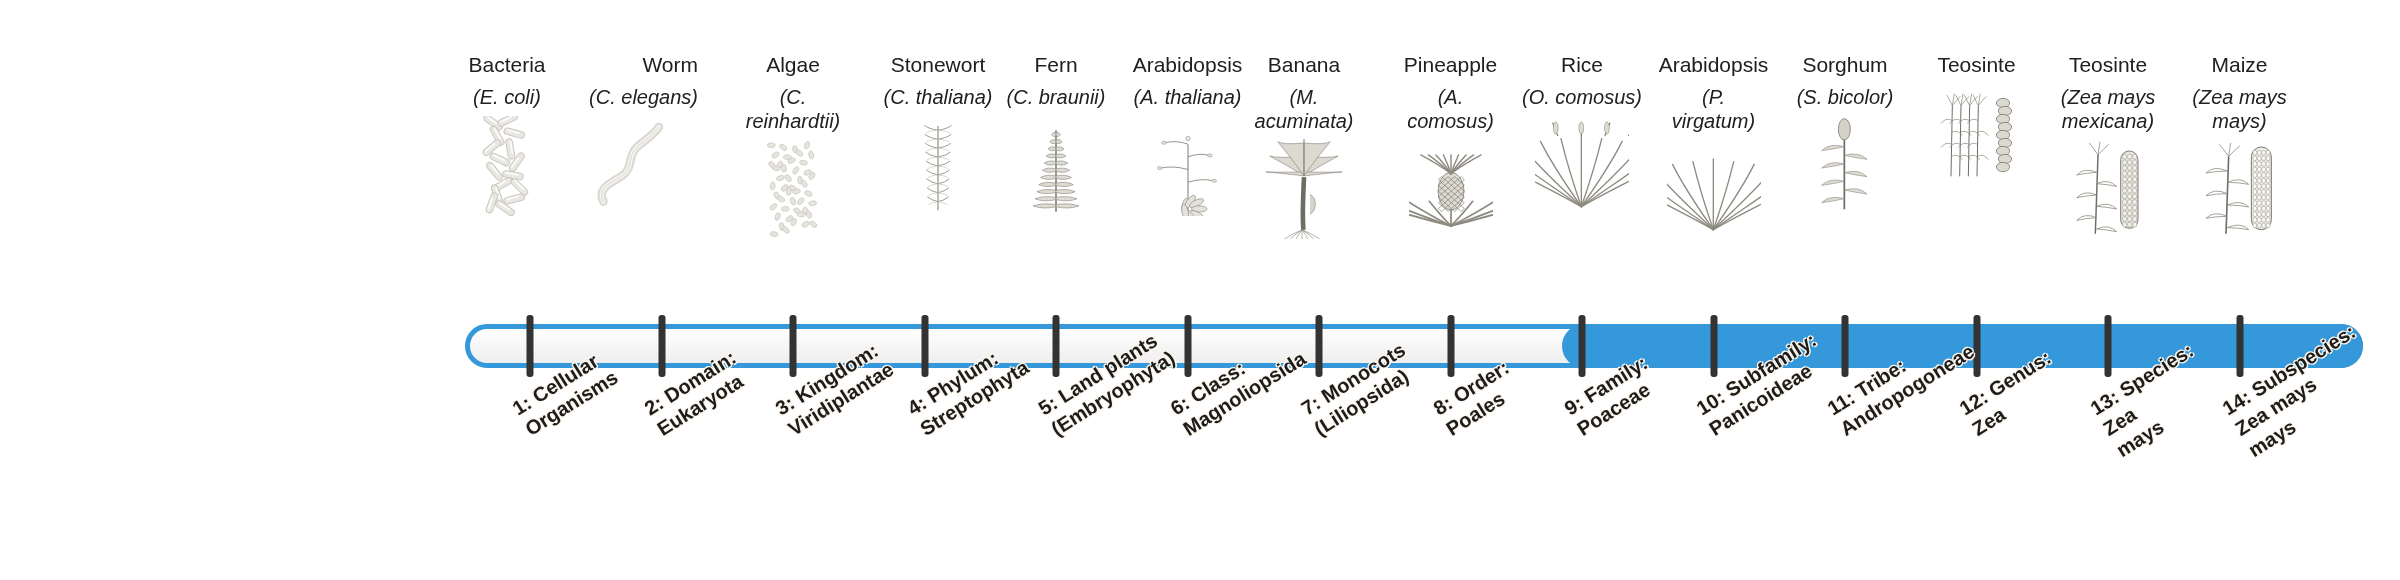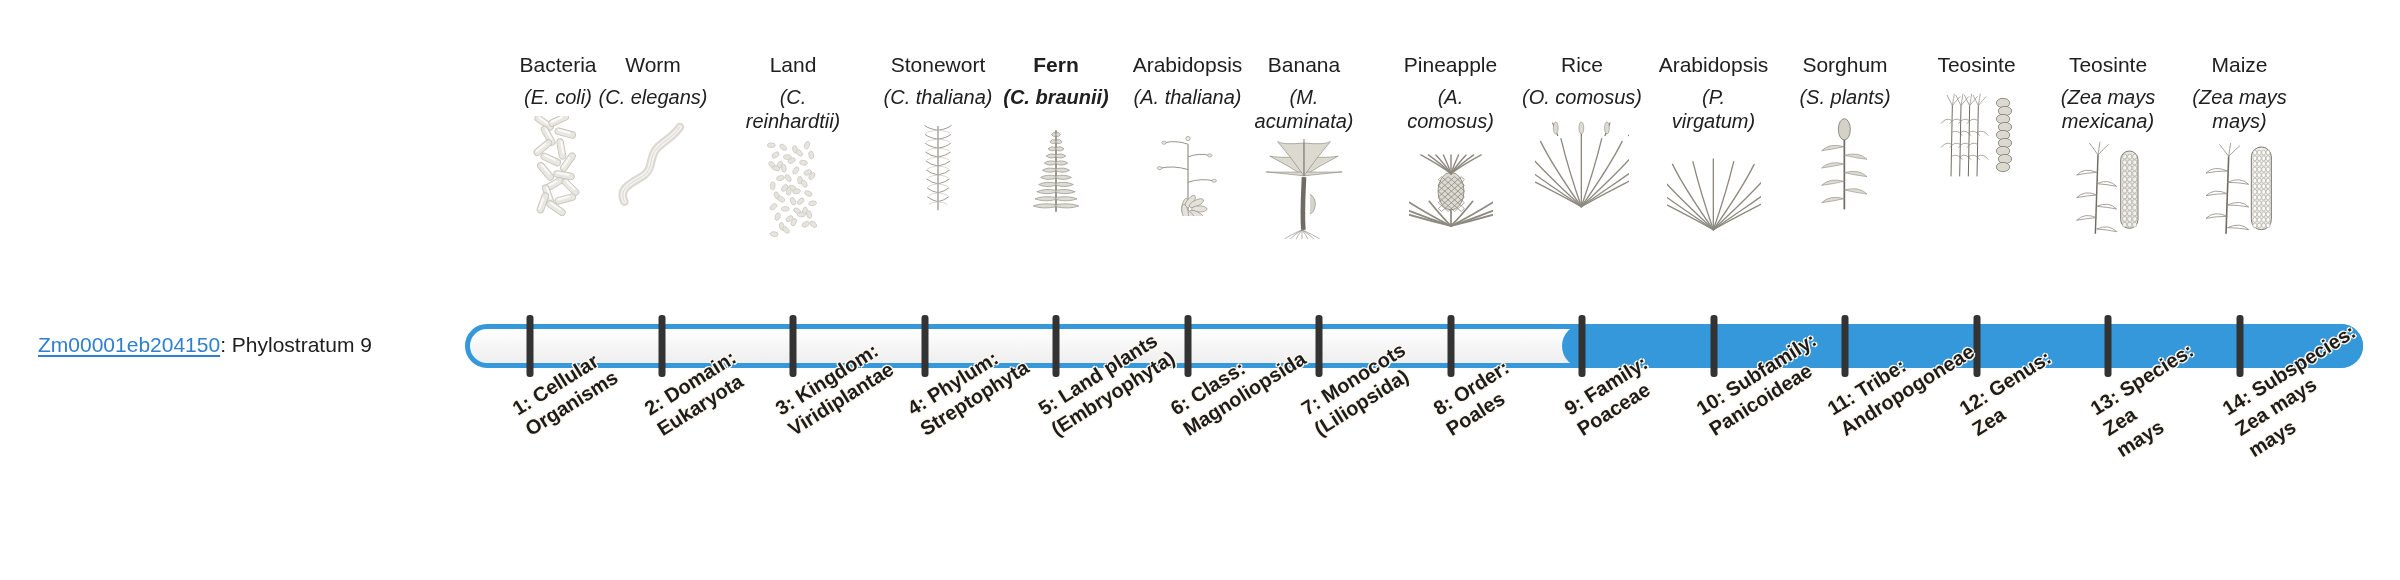--- a/index.html
+++ b/index.html
@@ -69,26 +69,23 @@
       1.5px 0 0 #fdf6ec, -1.5px 0 0 #fdf6ec,
       0 1.5px 0 #fdf6ec, 0 -1.5px 0 #fdf6ec,
       1px 1px 0 #fdf6ec, -1px -1px 0 #fdf6ec;
   }
 </style>
 </head>
 <body>
 
 <div id="stage">
 
-  <div class="gene-label">
-    <a href="#">Zm00001eb204150</a><span>: </span><span>Phylostratum 9</span>
-  </div>
 
   <div id="species-row">
-      <div class="species-col" style="left: 492px; width: 132px;">
+      <div class="species-col" style="left: 441px; width: 132px;">
         <div class="sp-common">Bacteria</div>
      <div class="sp-sci" style="white-space:pre-line">(E. coli)</div>
      <div class="sp-art">
           <svg width="62" height="100" viewBox="0 0 58 152">
             <g transform="translate(8,10) rotate(35)">
               <rect x="-16" y="-5" width="32" height="10" rx="5" fill="#e9e7e2" stroke="#c9c6bd" stroke-width="1.4"></rect>
               <rect x="-12" y="-3.4" width="20" height="3" rx="1.5" fill="#fafaf8"></rect>
             </g>
             <g transform="translate(30,6) rotate(-25)">
               <rect x="-16" y="-5" width="32" height="10" rx="5" fill="#e9e7e2" stroke="#c9c6bd" stroke-width="1.4"></rect>
@@ -146,33 +143,33 @@
               <rect x="-16" y="-5" width="32" height="10" rx="5" fill="#e9e7e2" stroke="#c9c6bd" stroke-width="1.4"></rect>
               <rect x="-12" y="-3.4" width="20" height="3" rx="1.5" fill="#fafaf8"></rect>
             </g>
             <g transform="translate(6,132) rotate(-70)">
               <rect x="-16" y="-5" width="32" height="10" rx="5" fill="#e9e7e2" stroke="#c9c6bd" stroke-width="1.4"></rect>
               <rect x="-12" y="-3.4" width="20" height="3" rx="1.5" fill="#fafaf8"></rect>
             </g>
           </svg>
         </div>
       </div>
-      <div class="species-col" style="left: 587px; width: 132px;">
+      <div class="species-col" style="left: 566px; width: 132px; align-items: flex-end;">
         <div class="sp-common">Worm</div>
      <div class="sp-sci" style="white-space:pre-line">(C. elegans)</div>
      <div class="sp-art">
           <svg width="78" height="100" viewBox="0 0 90 110">
     <path d="M12 96 C4 80 22 74 34 66 C46 58 40 44 50 34 C58 26 70 20 76 10" fill="none" stroke="#dcd9d2" stroke-width="10" stroke-linecap="round"></path>
     <path d="M12 96 C4 80 22 74 34 66 C46 58 40 44 50 34 C58 26 70 20 76 10" fill="none" stroke="#f4f3f0" stroke-width="5" stroke-linecap="round"></path>
     <path d="M12 96 C4 80 22 74 34 66 C46 58 40 44 50 34 C58 26 70 20 76 10" fill="none" stroke="#c9c6bd" stroke-width="1" stroke-linecap="round" opacity=".7"></path>
   </svg>
         </div>
       </div>
       <div class="species-col" style="left: 727px; width: 132px;">
-        <div class="sp-common">Land</div>
+        <div class="sp-common">Algae</div>
      <div class="sp-sci" style="white-space:pre-line">(C.
 reinhardtii)</div>
      <div class="sp-art">
           <svg width="72" height="98" viewBox="0 0 74 140">
             <ellipse cx="6" cy="6" rx="5.6" ry="3.4" transform="rotate(0 6 6)" fill="#e6e4de" stroke="#c9c6bd" stroke-width="1"></ellipse>
             <ellipse cx="23" cy="9" rx="5.6" ry="3.4" transform="rotate(37 23 9)" fill="#e6e4de" stroke="#c9c6bd" stroke-width="1"></ellipse>
             <ellipse cx="40" cy="12" rx="5.6" ry="3.4" transform="rotate(74 40 12)" fill="#e6e4de" stroke="#c9c6bd" stroke-width="1"></ellipse>
             <ellipse cx="57" cy="6" rx="5.6" ry="3.4" transform="rotate(111 57 6)" fill="#e6e4de" stroke="#c9c6bd" stroke-width="1"></ellipse>
             <ellipse cx="12" cy="20" rx="5.6" ry="3.4" transform="rotate(148 12 20)" fill="#e6e4de" stroke="#c9c6bd" stroke-width="1"></ellipse>
             <ellipse cx="29" cy="23" rx="5.6" ry="3.4" transform="rotate(5 29 23)" fill="#e6e4de" stroke="#c9c6bd" stroke-width="1"></ellipse>
@@ -257,21 +254,21 @@
             <path d="M34 107.5 q-9.5 1 -13.5 4" stroke="#c9c6bd" stroke-width="1" fill="none"></path>
             <path d="M34 107.5 q9.5 -2 15.5 -7" stroke="#8d8a80" stroke-width="1.2" fill="none"></path>
             <path d="M34 107.5 q9.5 1 13.5 4" stroke="#c9c6bd" stroke-width="1" fill="none"></path>
             <path d="M34 120 q-9 -2 -15 -7" stroke="#8d8a80" stroke-width="1.2" fill="none"></path>
             <path d="M34 120 q-9 1 -13 4" stroke="#c9c6bd" stroke-width="1" fill="none"></path>
             <path d="M34 120 q9 -2 15 -7" stroke="#8d8a80" stroke-width="1.2" fill="none"></path>
             <path d="M34 120 q9 1 13 4" stroke="#c9c6bd" stroke-width="1" fill="none"></path>
           </svg>
         </div>
       </div>
-      <div class="species-col" style="left: 990px; width: 132px; font-weight: bold;">
+      <div class="species-col" style="left: 990px; width: 132px;">
         <div class="sp-common">Fern</div>
      <div class="sp-sci" style="white-space:pre-line">(C. braunii)</div>
      <div class="sp-art">
           <svg width="82" height="100" viewBox="0 0 80 140">
             <path d="M40 134 C40 100 40 60 40 20" stroke="#6f6c63" stroke-width="2" fill="none"></path>
             <path d="M40 24 q-3.5999999999999996 -3 -6 2 q2.7 5 6 1 z" fill="#dedbd4" stroke="#8d8a80" stroke-width="0.9"></path>
             <path d="M40 24 q3.5999999999999996 -3 6 2 q-2.7 5 -6 1 z" fill="#dedbd4" stroke="#8d8a80" stroke-width="0.9"></path>
             <path d="M40 34 q-5.159999999999999 -3 -8.6 2 q3.87 5 8.6 1 z" fill="#dedbd4" stroke="#8d8a80" stroke-width="0.9"></path>
             <path d="M40 34 q5.159999999999999 -3 8.6 2 q-3.87 5 -8.6 1 z" fill="#dedbd4" stroke="#8d8a80" stroke-width="0.9"></path>
             <path d="M40 44 q-6.72 -3 -11.2 2 q5.04 5 11.2 1 z" fill="#dedbd4" stroke="#8d8a80" stroke-width="0.9"></path>
@@ -441,21 +438,21 @@
             <path d="M42 136 C54.6 100 65.4 63.6 72.6 34" stroke="#8d8a80" stroke-width="2" fill="none" stroke-linecap="round"></path>
             <path d="M42 136 C67.2 100 88.80000000000001 67.2 103.19999999999999 38" stroke="#8d8a80" stroke-width="2" fill="none" stroke-linecap="round"></path>
             <path d="M42 136 C79.8 100 112.2 70.8 133.8 42" stroke="#8d8a80" stroke-width="2" fill="none" stroke-linecap="round"></path>
             <path d="M42 136 C92.4 100 135.60000000000002 74.4 164.39999999999998 46" stroke="#8d8a80" stroke-width="2" fill="none" stroke-linecap="round"></path>
             <path d="M42 136 C105 100 159 78 195 50" stroke="#8d8a80" stroke-width="2" fill="none" stroke-linecap="round"></path>
           </svg>
         </div>
       </div>
       <div class="species-col" style="left: 1779px; width: 132px;">
         <div class="sp-common">Sorghum</div>
-     <div class="sp-sci" style="white-space:pre-line">(S. plants)</div>
+     <div class="sp-sci" style="white-space:pre-line">(S. bicolor)</div>
      <div class="sp-art">
           <svg width="92" height="100" viewBox="0 0 86 150">
             <path d="M42 140 L42 30" stroke="#6f6c63" stroke-width="2.6" fill="none"></path>
             <path d="M42 46 q-22 -6 -34 6 q16 -2 34 -6 z" fill="#dedbd4" stroke="#8d8a80" stroke-width="0.9"></path>
             <path d="M42 59 q22 -6 34 6 q-16 -2 -34 -6 z" fill="#dedbd4" stroke="#8d8a80" stroke-width="0.9"></path>
             <path d="M42 72 q-22 -6 -34 6 q16 -2 34 -6 z" fill="#dedbd4" stroke="#8d8a80" stroke-width="0.9"></path>
             <path d="M42 85 q22 -6 34 6 q-16 -2 -34 -6 z" fill="#dedbd4" stroke="#8d8a80" stroke-width="0.9"></path>
             <path d="M42 98 q-22 -6 -34 6 q16 -2 34 -6 z" fill="#dedbd4" stroke="#8d8a80" stroke-width="0.9"></path>
             <path d="M42 111 q22 -6 34 6 q-16 -2 -34 -6 z" fill="#dedbd4" stroke="#8d8a80" stroke-width="0.9"></path>
             <path d="M42 124 q-22 -6 -34 6 q16 -2 34 -6 z" fill="#dedbd4" stroke="#8d8a80" stroke-width="0.9"></path>

